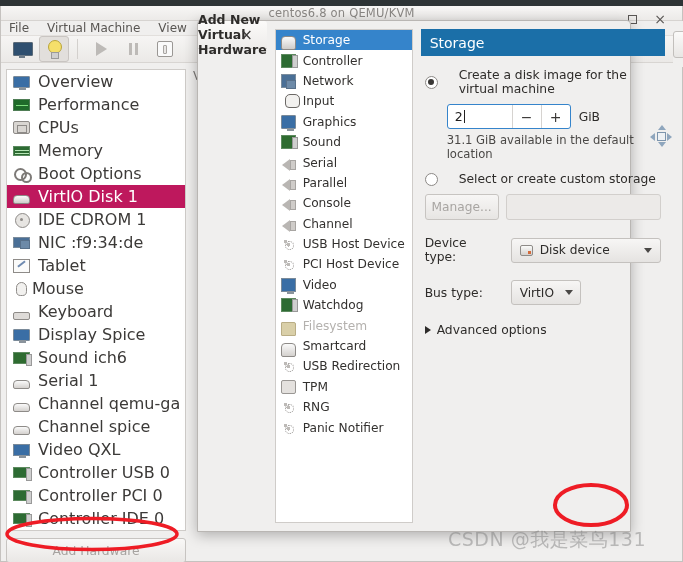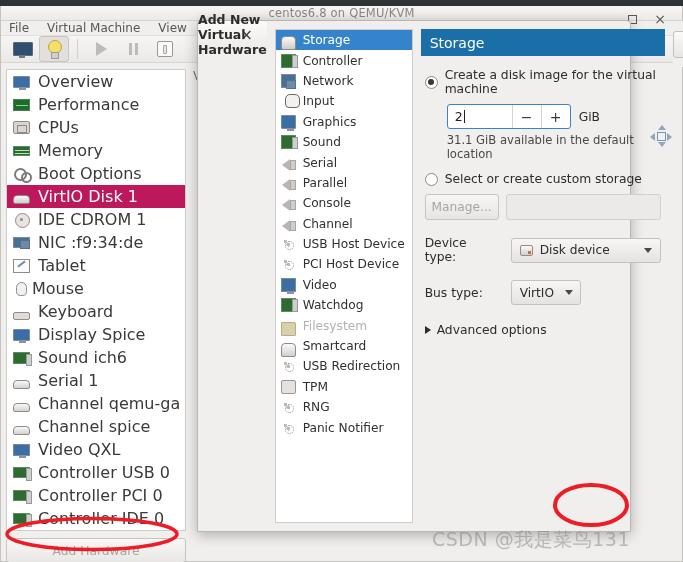--- a/index.html
+++ b/index.html
@@ -270,21 +270,21 @@
   #panel-header {
     background: #1b6fa8;
     color: #ffffff;
     font-size: 14px;
     padding: 5px 9px;
     height: 27px;
     display: flex; align-items: center;
   }
   #panel-content { flex: 1; padding: 12px 4px 4px 4px; }
 
-  .radio-line { display: flex; align-items: center; gap: 7px; margin-bottom: 8px; }
+  .radio-line { display: flex; align-items: center; gap: 21px; margin-bottom: 8px; }
   .radio {
     width: 13px; height: 13px; border-radius: 50%;
     border: 1.4px solid #8c8986; background: #ffffff;
     flex: none; position: relative;
   }
   .radio.checked::after {
     content:""; position:absolute; left:2.6px; top:2.6px;
     width:5.8px;height:5.8px;border-radius:50%;background:#3a3836;
   }
   .radio-label { font-size: 12.3px; color: #2e2c2a; }
@@ -377,21 +377,21 @@
     font-size: 12.3px; color: #2b2927;
   }
 
   
   .annot { position: absolute; pointer-events: none; }
   #annot-finish { left: 552px; top: 482px; width: 78px; height: 46px; }
   #annot-addhw  { left: 4px;  top: 516px; width: 176px; height: 36px; }
 
   
   #watermark {
-    position: absolute; left: 432px; top: 527px;
+    position: absolute; left: 448px; top: 527px;
     font-size: 19px; color: rgba(120,120,120,.45);
     white-space: nowrap;
     letter-spacing: .5px;
   }
 </style>
 </head>
 <body>
 
 <div id="desktop"></div>
 

